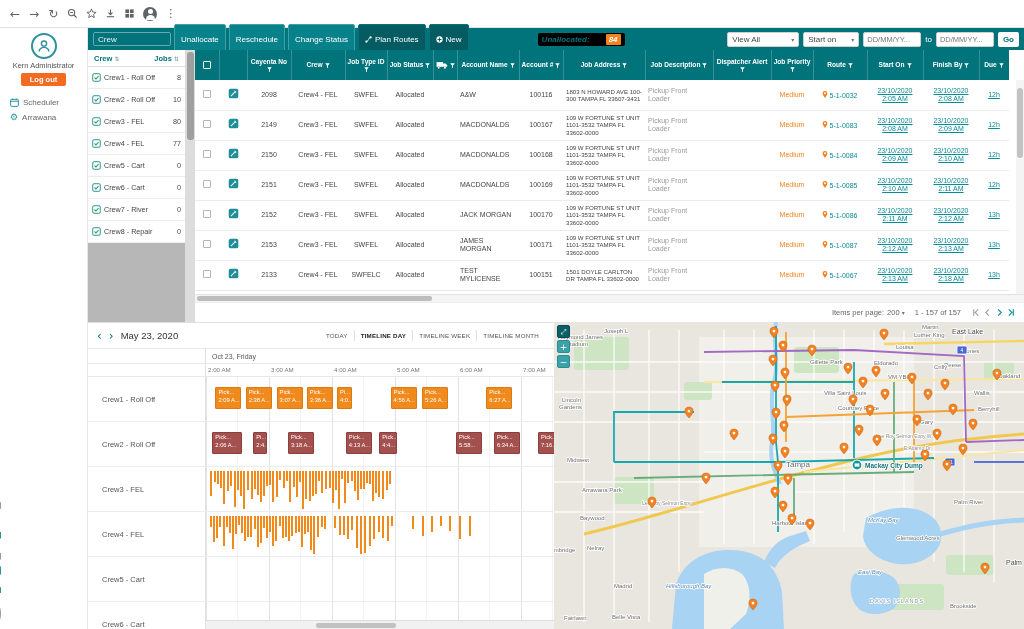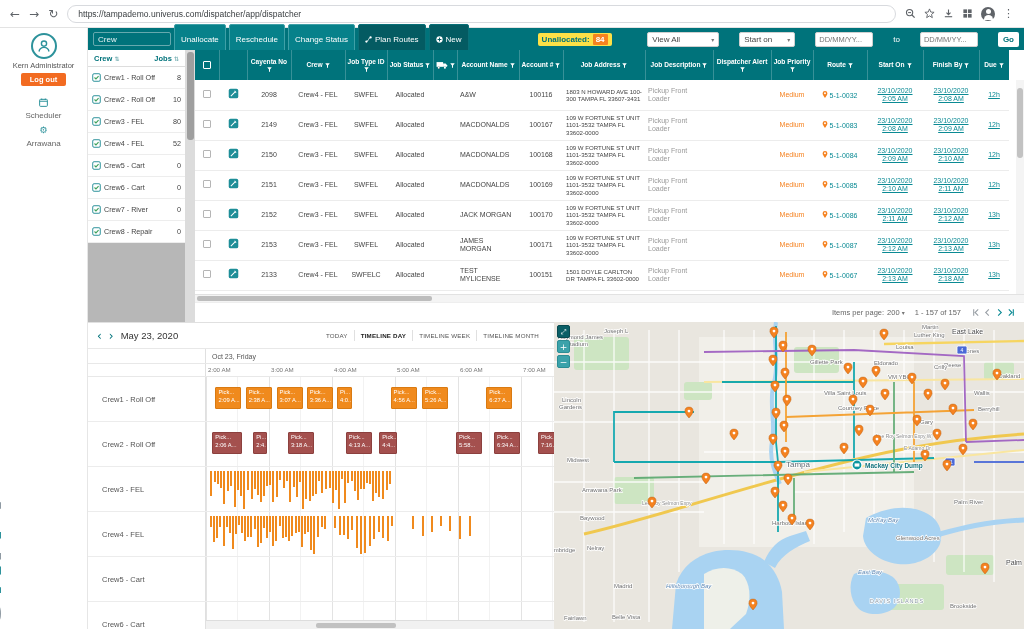--- a/index.html
+++ b/index.html
@@ -16,37 +16,37 @@
   .chrome-avatar::after { content:""; position:absolute; left:2.5px; top:8px; width:9px; height:5px; border-radius:5px 5px 0 0; background:#fff; }
   .kebab { font-family:"DejaVu Sans",sans-serif; font-size:11px; color:#5f6368; }
 
   
   .main { display:flex; height:601px; }
   .sidebar { width:88px; background:#fff; border-right:1px solid #e6e6e6; position:relative; display:flex; flex-direction:column; align-items:center; padding-top:5px; flex-shrink:0; }
   .avatar-ring { width:26px; height:26px; border:2px solid #2d929b; border-radius:50%; display:flex; align-items:center; justify-content:center; }
   .user-name { font-size:7.5px; color:#555; text-align:center; margin-top:2px; line-height:1.25; width:66px; }
   .logout-btn { margin-top:3px; background:#f26b21; color:#fff; font-size:7.5px; font-weight:bold; padding:2px 9px; border-radius:2px; border:none; cursor:pointer; }
   .side-nav { width:100%; margin-top:9px; }
-  .side-item { display:flex; align-items:center; gap:4px; padding:3px 25px; font-size:8px; color:#666; cursor:pointer;flex-direction:column; }
+  .side-item { display:flex; align-items:center; gap:4px; padding:3px 10px; font-size:8px; color:#666; cursor:pointer; }
   .side-item svg { width:9px; height:9px; flex-shrink:0; }
   .gear-glyph { font-family:"DejaVu Sans",sans-serif; color:#2d929b; font-size:9px; line-height:1; }
   .logo { position:absolute; left:6px; bottom:0px; transform:rotate(-90deg); transform-origin:0 100%; font-size:45px; font-weight:bold; letter-spacing:1px; white-space:nowrap; line-height:0.9; }
 
   .right-col { flex:1; display:flex; flex-direction:column; min-width:0; }
 
   
   .toolbar { height:22px; background:#00737b; display:flex; align-items:center; gap:3px; padding:0 5px; flex-shrink:0; }
   .crew-input { width:78px; height:14px; background:transparent; border:1px solid #66a9ae; color:#fff; font-size:8px; padding:0 4px; border-radius:2px; }
   .crew-input::placeholder { color:#e8f3f4; }
   .tbtn { background:#07818a; border:1px solid #3fa0a7; color:#fff; font-size:8px; padding:10px 6px; border-radius:2px; white-space:nowrap; cursor:pointer; }
   .tbtn.dark { background:#045b62; border-color:#0a7078; display:flex; align-items:center; gap:3px; }
   .tbtn svg { width:7px; height:7px; }
-  .unalloc { background:#fde047; border-radius:2px; display:flex; align-items:center; gap:3px; padding:1px 4px; margin-left:66px; font-size:8px; color:#00737b; font-weight:bold; }
+  .unalloc { background:#000000; border-radius:2px; display:flex; align-items:center; gap:16px; padding:1px 4px; margin-left:66px; font-size:8px; color:#00737b; font-weight:bold;font-style:italic; }
   .unalloc-badge { background:#f58220; color:#fff; font-size:8px; font-weight:bold; padding:1px 3px; border-radius:1px; }
-  .right-cluster { margin-left:auto; display:flex; align-items:center; gap:20px; }
+  .right-cluster { margin-left:auto; display:flex; align-items:center; gap:4px; }
   .select-box { background:#fff; border:1px solid #cfcfcf; border-radius:2px; height:15px; display:flex; align-items:center; gap:5px; padding:0 4px; font-size:8px; color:#444; cursor:pointer; }
   .caret { font-family:"DejaVu Sans",sans-serif; font-size:6px; color:#777; }
   .date-input { width:58px; height:15px; border:1px solid #cfcfcf; border-radius:2px; background:#fff; font-size:7.5px; color:#555; padding:0 3px; }
   .to-label { color:#fff; font-size:8px; }
   .go-btn { background:#fff; color:#00737b; font-weight:bold; font-size:8px; border:none; border-radius:2px; height:15px; padding:0 5px; cursor:pointer; }
 
   
   .upper { height:272px; display:flex; background:#fff; flex-shrink:0; }
   .crew-panel { width:97px; background:#b7b7b7; display:flex; flex-direction:column; flex-shrink:0; }
   .crew-head { display:flex; justify-content:space-between; padding:4px 6px 3px; font-size:7.5px; font-weight:bold; color:#00737b; border-bottom:1px solid #ddd; background:#fff; }
@@ -125,23 +125,20 @@
   .ml.city { font-size:8px; fill:#5f6b74; }
   .poi-label { font-size:6.5px; font-weight:bold; fill:#14737c; paint-order:stroke; stroke:#fff; stroke-width:1.4px; }
 </style>
 </head>
 <body>
 
 <div class="browser-bar">
   <span class="nav-ic">←</span>
   <span class="nav-ic">→</span>
   <span class="nav-ic">↻</span>
-  <div class="url-bar">
-    <span>https://tampademo.univerus.com/dispatcher/app/dispatcher</span>
-  </div>
   <div class="chrome-icons">
     <svg viewBox="0 0 12 12">
         <circle cx="5" cy="5" r="3.4" fill="none" stroke="#5f6368" stroke-width="1.2"></circle>
         <line x1="7.6" y1="7.6" x2="10.5" y2="10.5" stroke="#5f6368" stroke-width="1.3"></line>
         <line x1="3.4" y1="5" x2="6.6" y2="5" stroke="#5f6368" stroke-width="1.1"></line>
       </svg>
     <svg viewBox="0 0 12 12">
         <path d="M6,1 L7.4,4.4 L11,4.7 L8.2,7 L9.1,10.5 L6,8.6 L2.9,10.5 L3.8,7 L1,4.7 L4.6,4.4 Z" fill="none" stroke="#5f6368" stroke-width="1"></path>
       </svg>
     <svg viewBox="0 0 12 12">
@@ -260,21 +257,21 @@
               </svg>
               <span class="nm">Crew3 - FEL</span>
               <span class="jb">80</span>
             </div>
             <div class="crew-row">
               <svg viewBox="0 0 10 10">
                 <rect x="0.8" y="0.8" width="8.4" height="8.4" rx="1.5" fill="#fff" stroke="#2d929b" stroke-width="1.1"></rect>
                 <path d="M2.8,5 L4.4,6.6 L7.3,3.4" fill="none" stroke="#3da05a" stroke-width="1.2"></path>
               </svg>
               <span class="nm">Crew4 - FEL</span>
-              <span class="jb">52</span>
+              <span class="jb">77</span>
             </div>
             <div class="crew-row">
               <svg viewBox="0 0 10 10">
                 <rect x="0.8" y="0.8" width="8.4" height="8.4" rx="1.5" fill="#fff" stroke="#2d929b" stroke-width="1.1"></rect>
                 <path d="M2.8,5 L4.4,6.6 L7.3,3.4" fill="none" stroke="#3da05a" stroke-width="1.2"></path>
               </svg>
               <span class="nm">Crew5 - Cart</span>
               <span class="jb">0</span>
             </div>
             <div class="crew-row">

